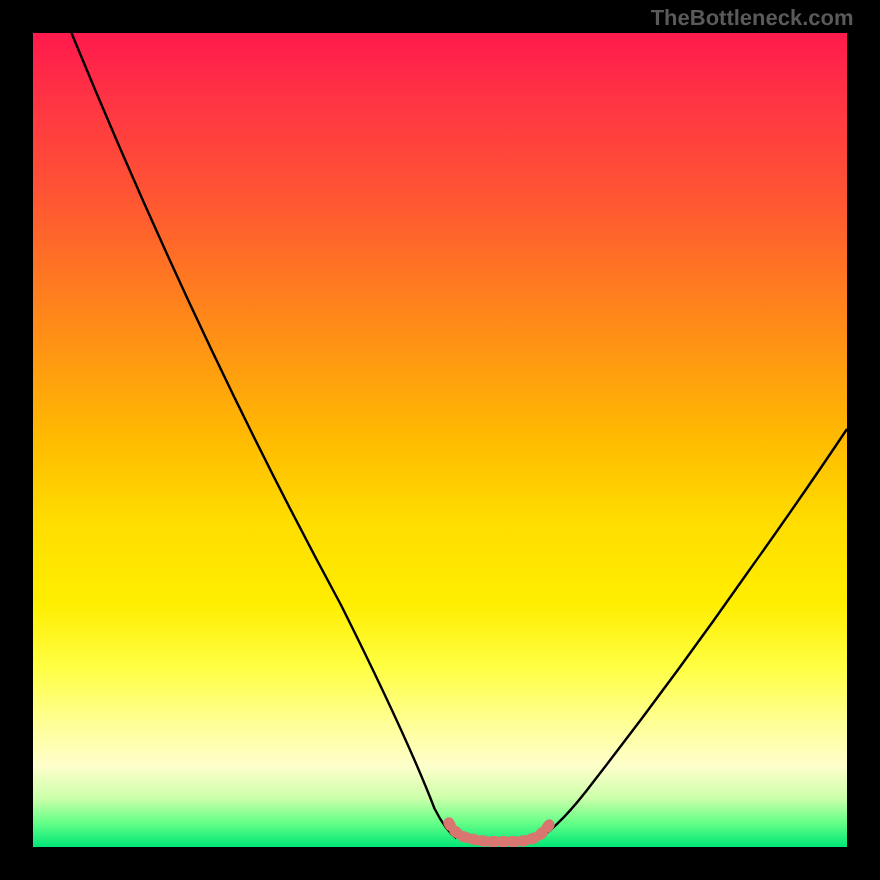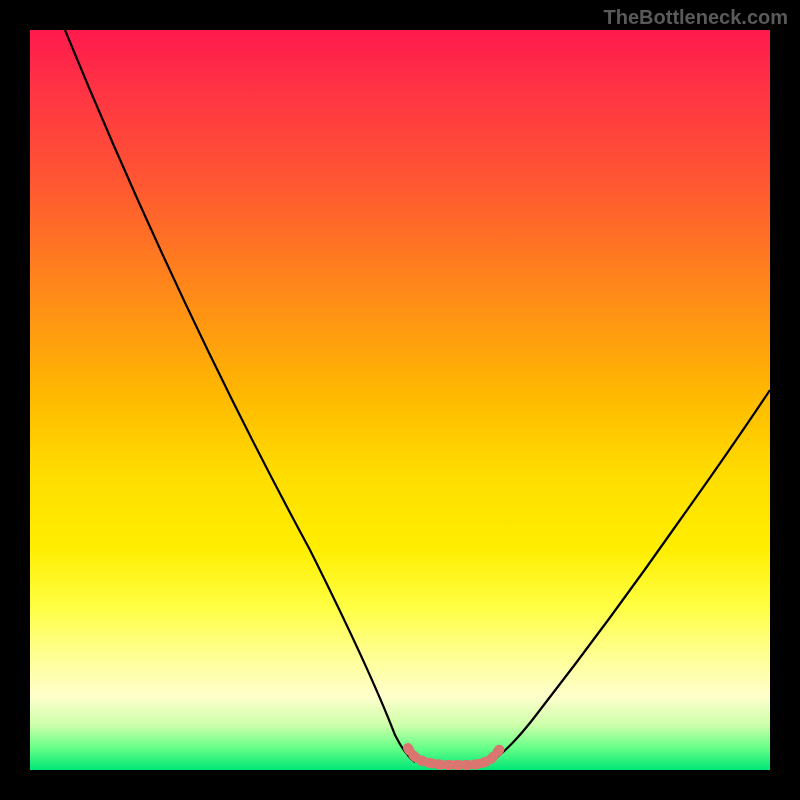--- a/index.html
+++ b/index.html
@@ -7,21 +7,21 @@
     padding: 0;
     width: 800px;
     height: 800px;
     background: #000;
     position: relative;
     font-family: Arial, sans-serif;
   }
   .watermark {
     position: absolute;
     top: 6px;
-    right: 12px;
+    right: 24px;
     color: #5a5a5a;
     font-size: 20px;
     font-weight: bold;
     z-index: 10;
   }
   .plot-area {
     position: absolute;
     left: 30px;
     top: 30px;
     width: 740px;

